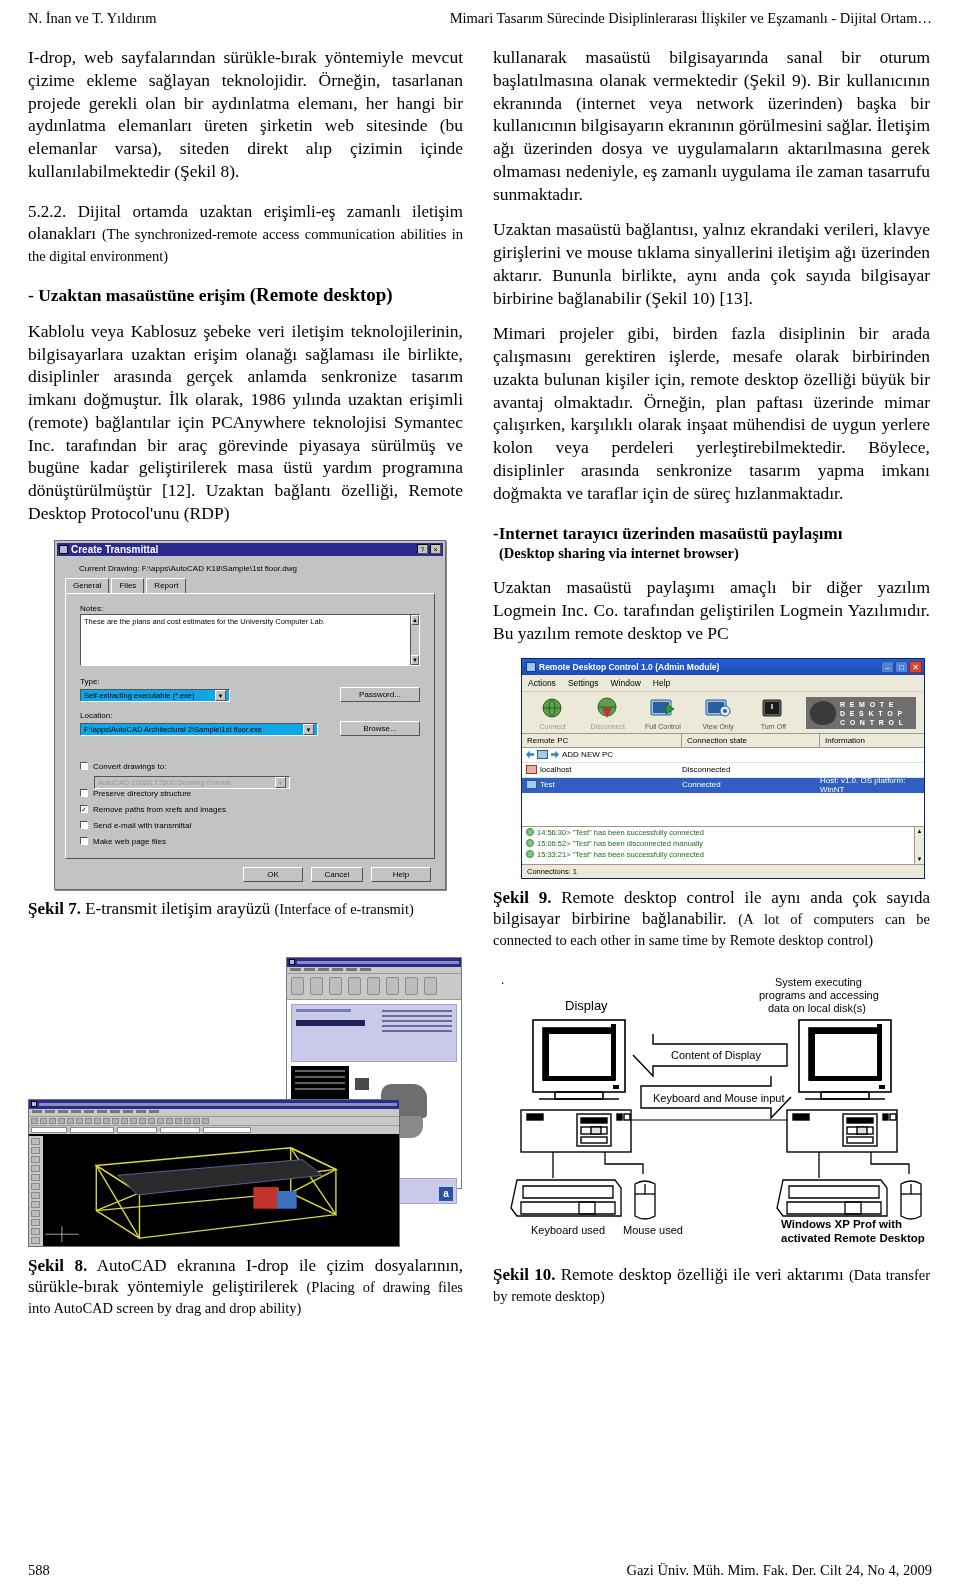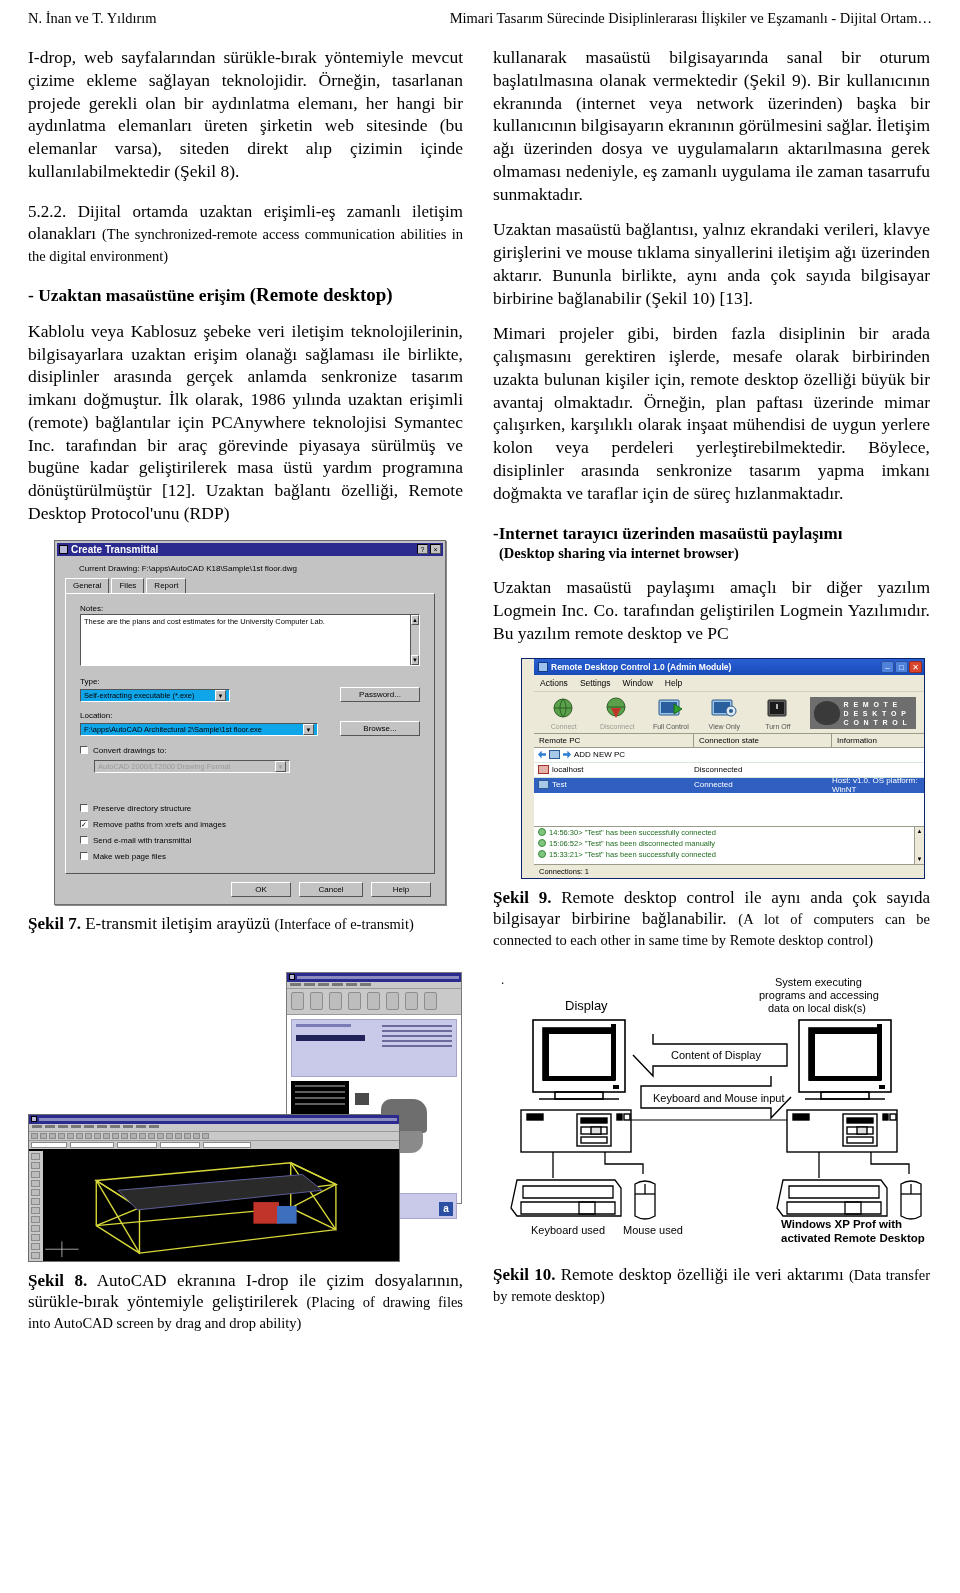--- a/index.html
+++ b/index.html
@@ -166,21 +166,21 @@
                           display:block; }
   .fig8 .acad .canvas { position:absolute; left:14px; right:0; top:36px; bottom:0;
                         background:#000; overflow:hidden; }
   .fig8 .acad .lpal { position:absolute; left:0; top:36px; bottom:0; width:14px;
                       background:#c9c9c9; }
   .fig8 .acad .lpal s { display:block;width:9px;height:7px;background:#bcbcbc;
                         border:1px solid #8a8a8a;margin:2px; }
 
   
   .fig9 { width:404px; margin:12px 0 0 28px; border:1px solid #0a246a;
-          background:#ece9d8; font-family:"Liberation Sans", sans-serif;padding-left:12px; }
+          background:#ece9d8; font-family:"Liberation Sans", sans-serif; }
   .xp-title { height:16px; background:linear-gradient(#2a5fd4,#174bb8);
               display:flex; align-items:center; padding:0 2px; }
   .xp-title .ic { width:10px;height:10px;background:#9ec1f0;border:1px solid #123c82;
                   margin:0 3px 0 2px; flex:none; }
   .xp-title .tt { color:#fff; font-size:8.5px; font-weight:bold; flex:1;
                   white-space:nowrap; overflow:hidden; }
   .xp-title .grp { display:flex; gap:1px; }
   .xp-title .b { width:13px;height:12px;background:#4f82dd;border:1px solid #2a4f9c;
                  border-radius:2px;color:#fff;font-size:8px;line-height:11px;
                  text-align:center; }
@@ -299,50 +299,50 @@
 
           <div class="lbl" style="margin-top:9px;">Location:</div>
           <div class="row">
             <div class="combo" style="width:238px;">
               <span>F:\apps\AutoCAD Architectural 2\Sample\1st floor.exe</span>
               <span class="arw">▼</span>
             </div>
             <div class="btn9x">Browse...</div>
           </div>
 
-          <div class="chk" style="margin-top:10px;">
+          <div class="chk" style="margin-top:26px;">
             <span class="box"></span>
             <span>Convert drawings to:</span>
           </div>
           <div class="combo disabled" style="width:196px;margin:5px 0 0 14px;">
             <span>AutoCAD 2000/LT2000 Drawing Format</span>
             <span class="arw">▼</span>
           </div>
 
-          <div class="chk" style="margin-top:31px;">
+          <div class="chk" style="margin-top:0;">
             <span class="box"></span>
             <span>Preserve directory structure</span>
           </div>
           <div class="chk checked">
             <span class="box"></span>
             <span>Remove paths from xrefs and images</span>
           </div>
           <div class="chk">
             <span class="box"></span>
             <span>Send e-mail with transmittal</span>
           </div>
           <div class="chk">
             <span class="box"></span>
             <span>Make web page files</span>
           </div>
         </div>
 
         <div class="btnrow">
           <div class="btn9x" style="width:60px;">OK</div>
-          <div class="btn9x" style="width:64px;">Cancel</div>
+          <div class="btn9x" style="width:52px;">Cancel</div>
           <div class="btn9x" style="width:60px;">Help</div>
         </div>
       </div>
 
       <p class="caption">
         <b>Şekil 7.</b>
         <span>E-transmit iletişim arayüzü</span>
         <span class="en">(Interface of e-transmit)</span>
       </p>
 
@@ -774,13 +774,17 @@
       </div>
 
       <p class="caption" style="margin-top:2px;">
         <b>Şekil 10.</b>
         <span>Remote desktop özelliği ile veri aktarımı</span>
         <span class="en">(Data transfer by remote desktop)</span>
       </p>
     </div>
   </div>
 
+  <div class="footer">
+    <span>588</span>
+    <span>Gazi Üniv. Müh. Mim. Fak. Der. Cilt 24, No 4, 2009</span>
+  </div>
 </div>
 
 </body></html>

